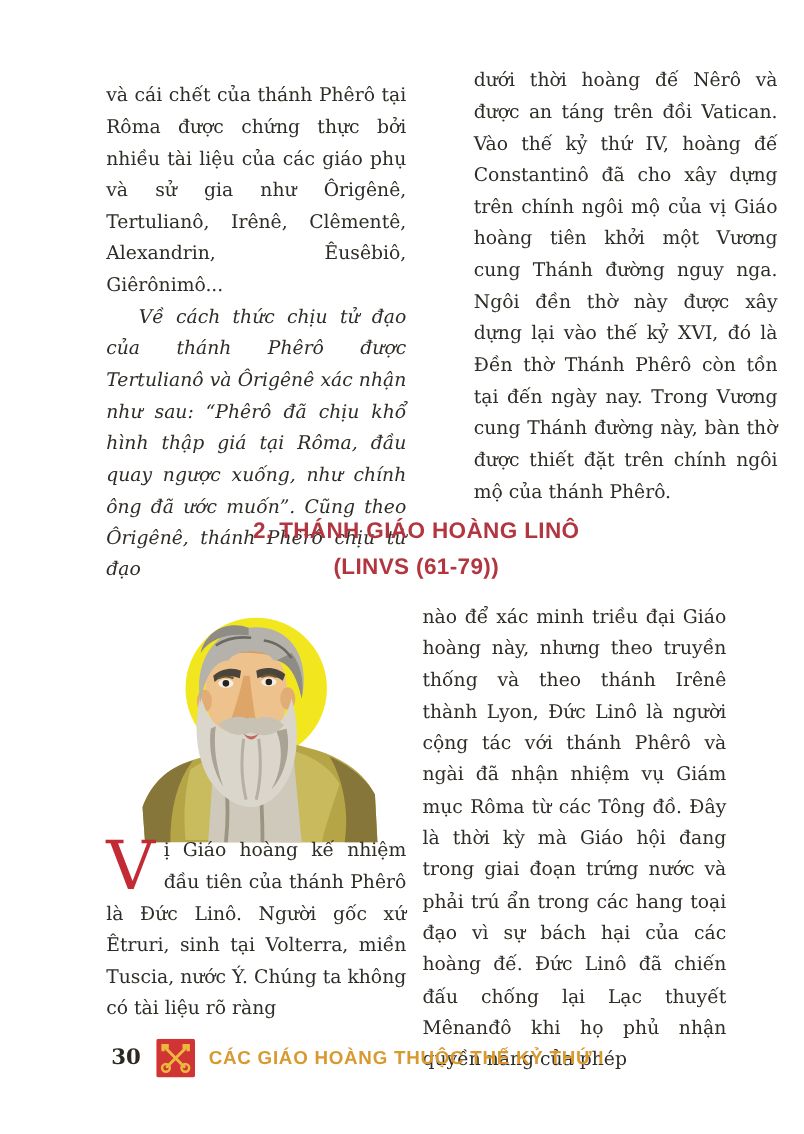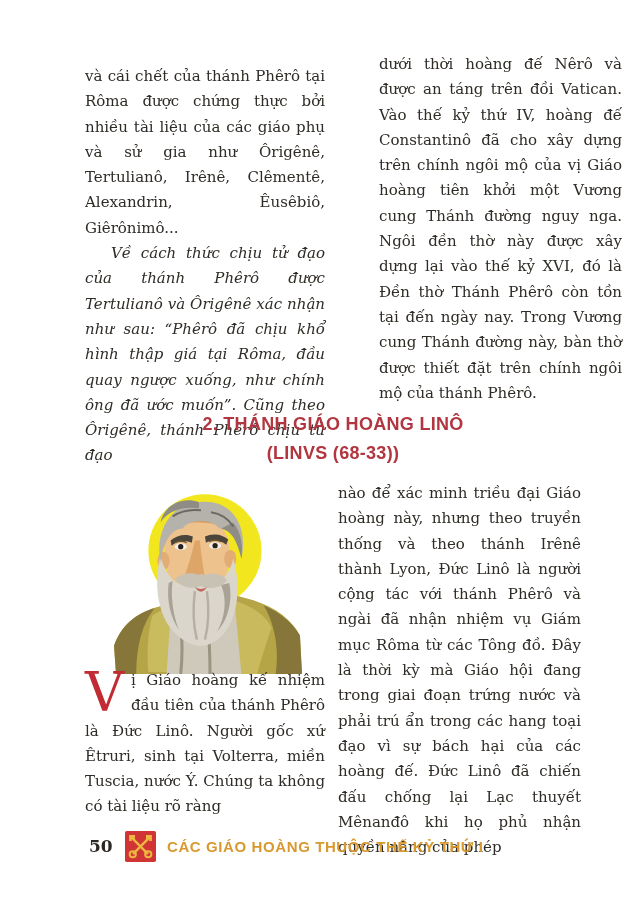--- a/index.html
+++ b/index.html
@@ -73,21 +73,21 @@
     <p>và cái chết của thánh Phêrô tại Rôma được chứng thực bởi nhiều tài liệu của các giáo phụ và sử gia như Ôrigênê, Tertulianô, Irênê, Clêmentê, Alexandrin, Êusêbiô, Giêrônimô...</p>
     <p class="indent">Về cách thức chịu tử đạo của thánh Phêrô được Tertulianô và Ôrigênê xác nhận như sau: “Phêrô đã chịu khổ hình thập giá tại Rôma, đầu quay ngược xuống, như chính ông đã ước muốn”. Cũng theo Ôrigênê, thánh Phêrô chịu tử đạo</p>
   </div>
 
   <div class="col col-right-top bodytext">
     <p>dưới thời hoàng đế Nêrô và được an táng trên đồi Vatican. Vào thế kỷ thứ IV, hoàng đế Constantinô đã cho xây dựng trên chính ngôi mộ của vị Giáo hoàng tiên khởi một Vương cung Thánh đường nguy nga. Ngôi đền thờ này được xây dựng lại vào thế kỷ XVI, đó là Đền thờ Thánh Phêrô còn tồn tại đến ngày nay. Trong Vương cung Thánh đường này, bàn thờ được thiết đặt trên chính ngôi mộ của thánh Phêrô.</p>
   </div>
 
   <div class="heading">
     <div>2. THÁNH GIÁO HOÀNG LINÔ</div>
-    <div>(LINVS (68-33))</div>
+    <div>(LINVS (61-79))</div>
   </div>
 
   <div class="illustration">
     <svg viewBox="0 0 190 190" width="192" height="192" aria-hidden="true">
 
       <circle cx="92" cy="68" r="56" fill="#f2e71f"></circle>
 
       <path d="M4,190 L2,162 C10,139 28,127 52,122 L72,113 L118,111 L140,117 C162,124 178,136 186,152 L188,190 Z" fill="#b5a546"></path>
       <path d="M4,190 L2,162 C10,141 24,130 42,125 C30,140 24,162 24,190 Z" fill="#87763a"></path>
       <path d="M150,122 C168,130 180,141 186,152 L188,190 L162,190 C166,164 160,138 150,122 Z" fill="#87763a"></path>
@@ -135,21 +135,21 @@
 
   <div class="col col-left-mid bodytext">
     <p><span class="dropcap">V</span><span>ị Giáo hoàng kế nhiệm đầu tiên của thánh Phêrô là Đức Linô. Người gốc xứ Êtruri, sinh tại Volterra, miền Tuscia, nước Ý. Chúng ta không có tài liệu rõ ràng</span></p>
   </div>
 
   <div class="col col-right-mid bodytext">
     <p>nào để xác minh triều đại Giáo hoàng này, nhưng theo truyền thống và theo thánh Irênê thành Lyon, Đức Linô là người cộng tác với thánh Phêrô và ngài đã nhận nhiệm vụ Giám mục Rôma từ các Tông đồ. Đây là thời kỳ mà Giáo hội đang trong giai đoạn trứng nước và phải trú ẩn trong các hang toại đạo vì sự bách hại của các hoàng đế. Đức Linô đã chiến đấu chống lại Lạc thuyết Mênanđô khi họ phủ nhận quyền năng của phép</p>
   </div>
 
   <div class="footer">
-    <div class="page-number">50</div>
+    <div class="page-number">30</div>
     <svg class="emblem" viewBox="0 0 34 34" aria-hidden="true">
       <rect width="34" height="34" rx="2" fill="#d03434"></rect>
       <g stroke="#ecb83f" stroke-width="2.6" fill="none" stroke-linecap="round">
         <path d="M9.5,24.5 L25,9"></path>
         <path d="M24.5,24.5 L9,9"></path>
       </g>
       <g fill="none" stroke="#ecb83f" stroke-width="2.2">
         <circle cx="8.5" cy="25.5" r="3.4"></circle>
         <circle cx="25.5" cy="25.5" r="3.4"></circle>
       </g>

